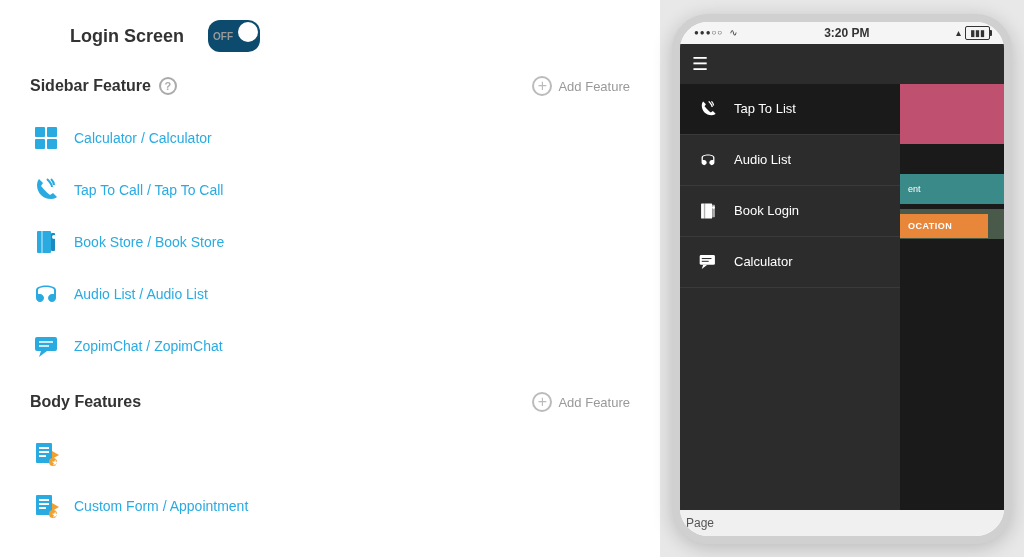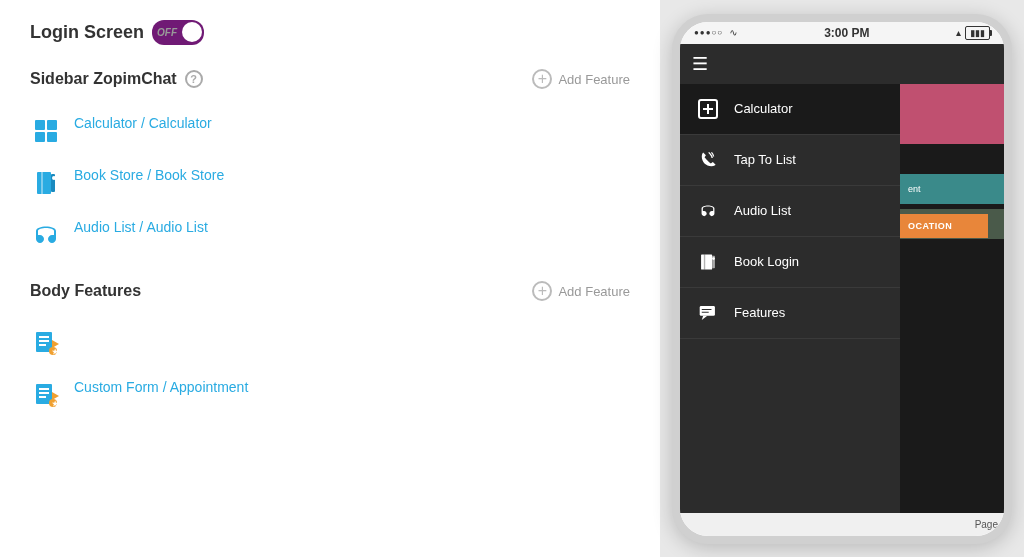--- a/index.html
+++ b/index.html
@@ -17,38 +17,38 @@
       flex: 0 0 660px;
       background: #fff;
       padding: 20px 30px;
       overflow-y: auto;
     }
 
     
     .login-row {
       display: flex;
       align-items: center;
-      gap: 8px;
+      gap: 24px;
       margin-bottom: 24px;
+      margin-left: 40px;
     }
     .login-title {
       font-size: 18px;
       font-weight: 600;
       color: #333;
     }
     .toggle-switch {
       display: flex;
       align-items: center;
-      background: #701a75;
+      background: #0c4a6e;
       border-radius: 12px;
       width: 52px;
-      height: 25px;
+      height: 32px;
       position: relative;
       cursor: pointer;
-      font-style: italic;
     }
     .toggle-thumb {
       width: 20px;
       height: 20px;
       background: #fff;
       border-radius: 50%;
       position: absolute;
       right: 2px;
       top: 2px;
     }
@@ -113,21 +113,21 @@
       color: #bbb;
       line-height: 1;
     }
 
     
     .feature-list {
       margin-bottom: 20px;
     }
     .feature-item {
       display: flex;
-      align-items: flex-start;
+      align-items: center;
       gap: 12px;
       padding: 10px 0;
       cursor: pointer;
     }
     .feature-icon {
       width: 32px;
       height: 32px;
       display: flex;
       align-items: center;
       justify-content: center;
@@ -270,23 +270,23 @@
       color: #fff;
       font-size: 9px;
       font-weight: bold;
       letter-spacing: 0.5px;
     }
 
     .phone-bottom-bar {
       background: #f0f0f0;
       display: flex;
       align-items: center;
-      justify-content: flex-end;
+      justify-content: flex-start;
       padding: 6px;
-      font-size: 10px;
+      font-size: 12px;
       color: #555;
       flex-shrink: 0;
     }
 
     
     svg { display: block; }
   </style>
 </head>
 <body>
 
@@ -295,21 +295,21 @@
   <div class="login-row">
     <span class="login-title">Login Screen</span>
     <div class="toggle-switch">
       <span class="toggle-label">OFF</span>
       <div class="toggle-thumb"></div>
     </div>
   </div>
 
   <div class="section-header">
     <div class="section-title-group">
-      <span class="section-title">Sidebar ZopimChat</span>
+      <span class="section-title">Sidebar Feature</span>
       <div class="help-icon">?</div>
     </div>
     <button class="add-feature-btn">
       <span class="plus-circle">+</span>
       <span>Add Feature</span>
     </button>
   </div>
 
   <div class="feature-list">
 
@@ -318,20 +318,30 @@
         <svg width="28" height="28" viewBox="0 0 28 28" fill="#29abe2">
           <rect x="3" y="3" width="10" height="10" rx="1"></rect>
           <rect x="15" y="3" width="10" height="10" rx="1"></rect>
           <rect x="3" y="15" width="10" height="10" rx="1"></rect>
           <rect x="15" y="15" width="10" height="10" rx="1"></rect>
         </svg>
       </div>
       <span class="feature-label">Calculator / Calculator</span>
     </div>
 
+    <div class="feature-item">
+      <div class="feature-icon">
+        <svg width="26" height="26" viewBox="0 0 26 26" fill="#29abe2">
+          <path d="M6 2C6 2 4 4 4 8C4 16 10 22 18 22C22 22 24 20 24 20L20 16L17 18C17 18 12 14 8 9L10 6L6 2Z"></path>
+          <path d="M18 2C20 4 21 6 21 8" stroke="#29abe2" stroke-width="2" fill="none"></path>
+          <path d="M14 2C17 5 19 7 19 10" stroke="#29abe2" stroke-width="2" fill="none"></path>
+        </svg>
+      </div>
+      <span class="feature-label">Tap To Call / Tap To Call</span>
+    </div>
 
     <div class="feature-item">
       <div class="feature-icon">
         <svg width="26" height="26" viewBox="0 0 26 26" fill="#29abe2">
           <rect x="4" y="2" width="14" height="22" rx="1"></rect>
           <rect x="8" y="2" width="2" height="22" fill="#fff" opacity="0.4"></rect>
           <rect x="18" y="4" width="4" height="18" rx="1" fill="#1a8abf"></rect>
           <circle cx="21" cy="8" r="2" fill="#fff"></circle>
         </svg>
       </div>
@@ -340,20 +350,31 @@
 
     <div class="feature-item">
       <div class="feature-icon">
         <svg width="28" height="28" viewBox="0 0 28 28" fill="none" stroke="#29abe2" stroke-width="2">
           <path d="M4 10 C4 4 24 4 24 10 L24 18 C24 20 22 22 20 22 C18 22 16 20 16 18 C16 16 18 14 20 14 L22 14 L22 10 C22 6 6 6 6 10 L6 14 L8 14 C10 14 12 16 12 18 C12 20 10 22 8 22 C6 22 4 20 4 18 Z" fill="#29abe2" stroke="none"></path>
         </svg>
       </div>
       <span class="feature-label">Audio List / Audio List</span>
     </div>
 
+    <div class="feature-item">
+      <div class="feature-icon">
+        <svg width="26" height="26" viewBox="0 0 26 26" fill="none" stroke="#29abe2" stroke-width="2">
+          <rect x="2" y="4" width="22" height="14" rx="2" fill="#29abe2" stroke="none"></rect>
+          <polyline points="8,18 6,24 14,18" fill="#29abe2" stroke="none"></polyline>
+          <line x1="6" y1="9" x2="20" y2="9" stroke="#fff" stroke-width="1.5"></line>
+          <line x1="6" y1="13" x2="16" y2="13" stroke="#fff" stroke-width="1.5"></line>
+        </svg>
+      </div>
+      <span class="feature-label">ZopimChat / ZopimChat</span>
+    </div>
   </div>
 
   <div class="section-header">
     <div class="section-title-group">
       <span class="section-title">Body Features</span>
     </div>
     <button class="add-feature-btn">
       <span class="plus-circle">+</span>
       <span>Add Feature</span>
     </button>
@@ -395,50 +416,40 @@
 </div>
 
 <div class="right-panel">
   <div class="phone-frame">
 
     <div class="phone-status-bar">
       <div class="status-left">
         <span style="font-size:8px; letter-spacing:1px; color:#333;">●●●○○</span>
         <span style="font-size:10px; margin-left:4px;">∿</span>
       </div>
-      <span class="status-time">3:00 PM</span>
+      <span class="status-time">3:20 PM</span>
       <div class="status-right">
         <span>▴</span>
         <span style="border:1px solid #333; padding:1px 4px; border-radius:2px; font-size:9px; position:relative;">
           <span style="position:absolute; right:-3px; top:50%; transform:translateY(-50%); width:3px; height:6px; background:#333; border-radius:0 1px 1px 0;"></span>
           ▮▮▮
         </span>
       </div>
     </div>
 
     <div class="phone-content">
 
       <div class="app-header">
         <span class="hamburger-icon">☰</span>
       </div>
 
       <div class="sidebar-overlay">
 
         <div class="app-sidebar">
 
-          <div class="sidebar-menu-item">
-            <div class="sidebar-item-icon">
-              <svg width="20" height="20" viewBox="0 0 20 20" fill="white">
-                <rect x="1" y="1" width="18" height="18" rx="2" fill="none" stroke="white" stroke-width="2"></rect>
-                <line x1="5" y1="10" x2="15" y2="10" stroke="white" stroke-width="2"></line>
-                <line x1="10" y1="5" x2="10" y2="15" stroke="white" stroke-width="2"></line>
-              </svg>
-            </div>
-            <span class="sidebar-item-text">Calculator</span>
-          </div>
 
           <div class="sidebar-menu-item">
             <div class="sidebar-item-icon">
               <svg width="18" height="18" viewBox="0 0 26 26" fill="white">
                 <path d="M6 2C6 2 4 4 4 8C4 16 10 22 18 22C22 22 24 20 24 20L20 16L17 18C17 18 12 14 8 9L10 6L6 2Z"></path>
                 <path d="M18 2C20 4 21 6 21 8" stroke="white" stroke-width="2" fill="none"></path>
                 <path d="M14 2C17 5 19 7 19 10" stroke="white" stroke-width="2" fill="none"></path>
               </svg>
             </div>
             <span class="sidebar-item-text">Tap To List</span>
@@ -467,21 +478,21 @@
 
           <div class="sidebar-menu-item">
             <div class="sidebar-item-icon">
               <svg width="18" height="18" viewBox="0 0 26 26" fill="white">
                 <rect x="1" y="3" width="22" height="14" rx="2"></rect>
                 <polyline points="6,17 4,23 12,17" fill="white"></polyline>
                 <line x1="4" y1="8" x2="18" y2="8" stroke="#2c2c2c" stroke-width="1.5"></line>
                 <line x1="4" y1="12" x2="14" y2="12" stroke="#2c2c2c" stroke-width="1.5"></line>
               </svg>
             </div>
-            <span class="sidebar-item-text">Features</span>
+            <span class="sidebar-item-text">Calculator</span>
           </div>
 
         </div>
 
         <div class="app-main-content">
           <div style="position:relative; flex:1;">
             <div class="content-pink"></div>
             <div class="content-teal">
               <span>ent</span>
             </div>

